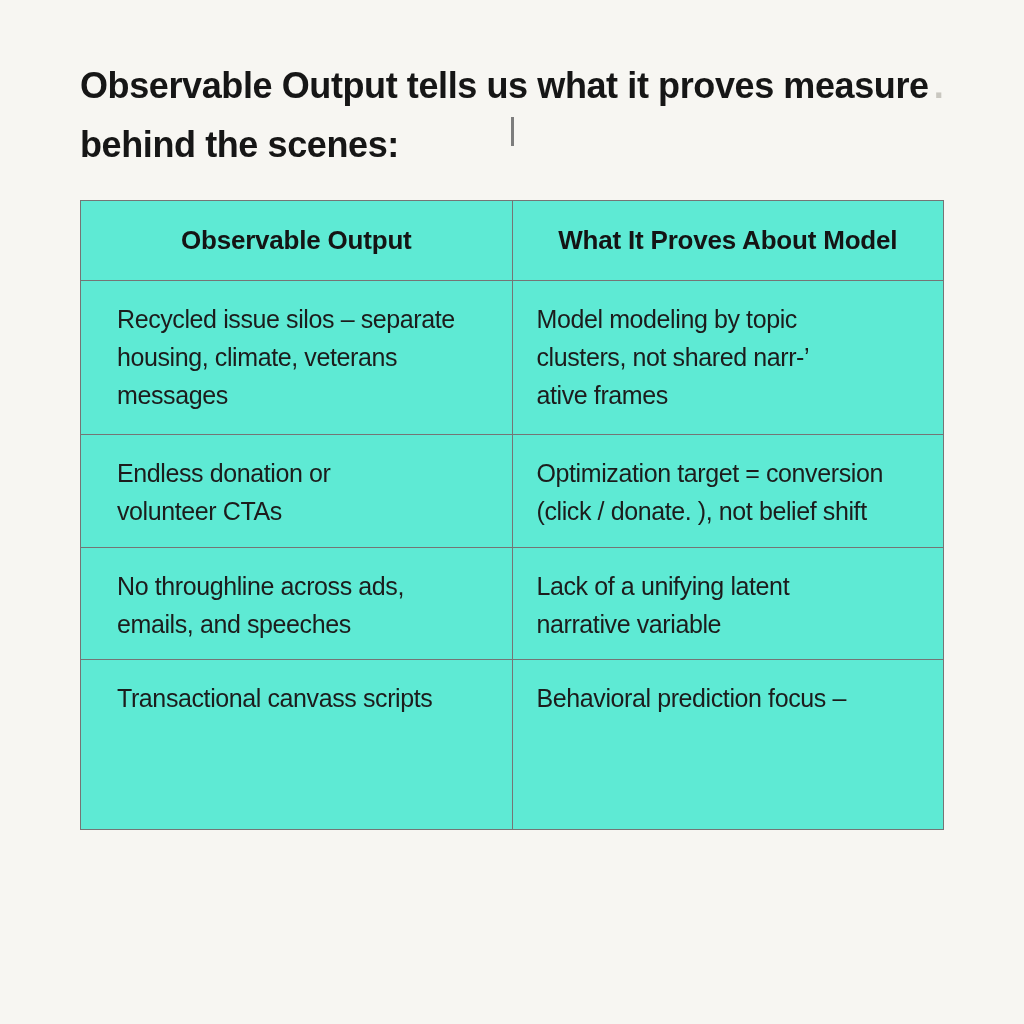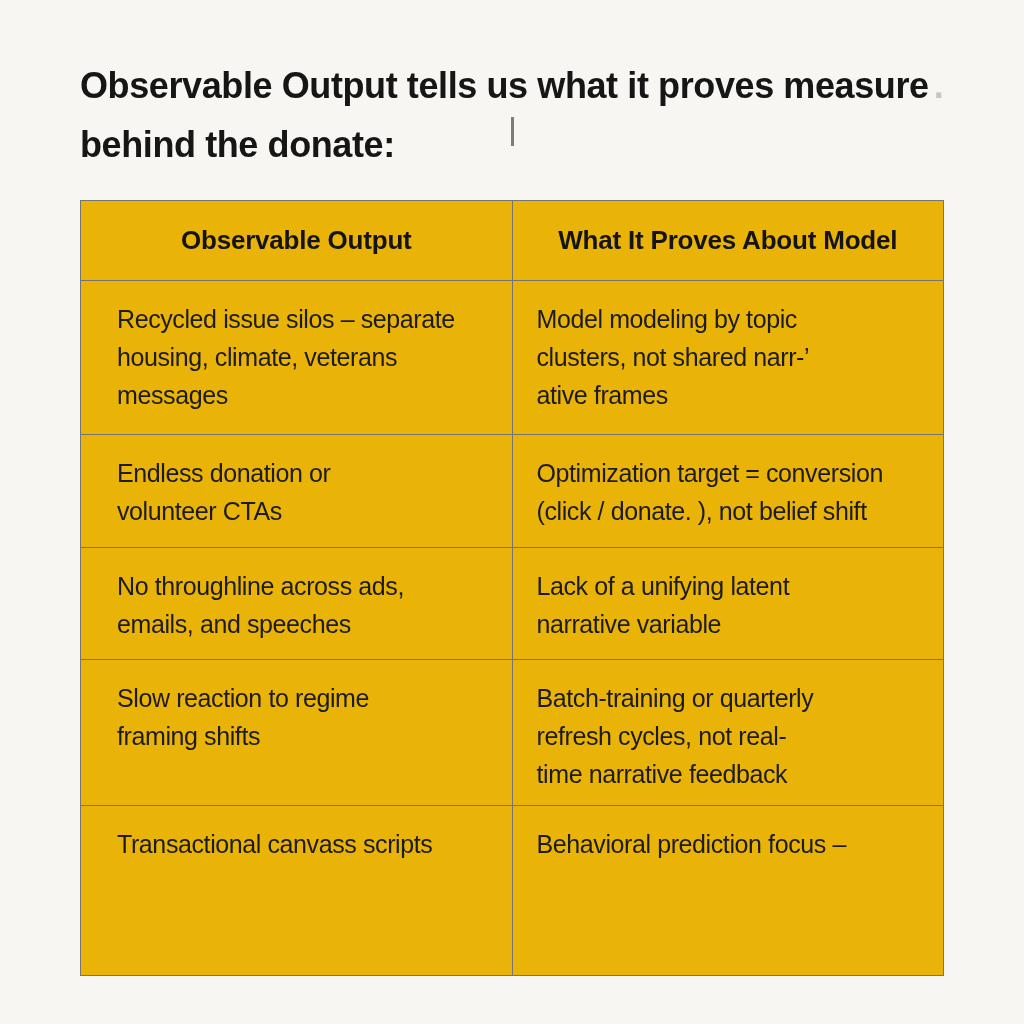--- a/index.html
+++ b/index.html
@@ -45,21 +45,21 @@
   table.main {
     position: absolute;
     left: 80px;
     top: 200px;
     width: 864px;
     border-collapse: collapse;
     table-layout: fixed;
   }
   th, td {
     border: 1.5px solid #757575;
-    background: #eab308;
+    background: #5eead4;
   }
   th {
     font-size: 26px;
     font-weight: 700;
     text-align: center;
     vertical-align: middle;
     height: 79px;
     padding: 0;
     letter-spacing: -0.2px;
     color: #141414;
@@ -81,21 +81,21 @@
   tr.r5 { height: 146px; }
   tr.r6 { height: 170px; }
 </style>
 </head>
 <body>
 
 <div class="page">
 
   <div class="title">
     <div class="title-line"><span>Observable Output tells us what it proves measure</span><span class="artifact">.</span></div>
-    <div class="title-line"><span>behind the donate:</span></div>
+    <div class="title-line"><span>behind the scenes:</span></div>
     <div class="cursor"></div>
   </div>
 
   <table class="main">
     <thead>
       <tr>
         <th>Observable Output</th>
         <th>What It Proves About Model</th>
       </tr>
     </thead>
@@ -113,27 +113,20 @@
 volunteer CTAs</td>
         <td class="col-proves">Optimization target = conversion
 (click / donate. ), not belief shift</td>
       </tr>
       <tr class="r3">
         <td class="col-output">No throughline across ads,
 emails, and speeches</td>
         <td class="col-proves">Lack of a unifying latent
 narrative variable</td>
       </tr>
-      <tr class="r5">
-        <td class="col-output">Slow reaction to regime
-framing shifts</td>
-        <td class="col-proves">Batch-training or quarterly
-refresh cycles, not real-
-time narrative feedback</td>
-      </tr>
       <tr class="r6">
         <td class="col-output">Transactional canvass scripts</td>
         <td class="col-proves">Behavioral prediction focus –</td>
       </tr>
     </tbody>
   </table>
 
 </div>
 
 </body></html>

